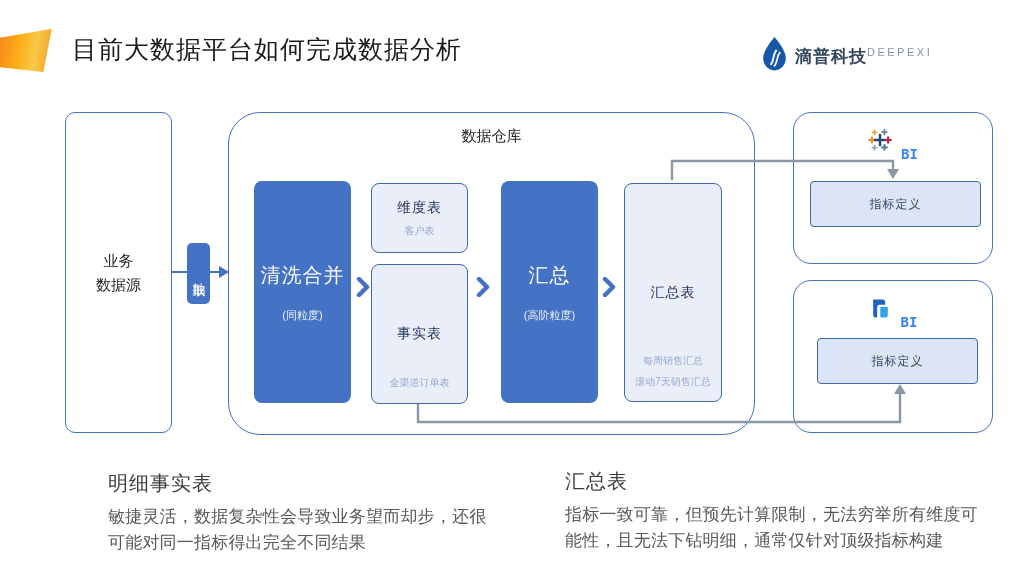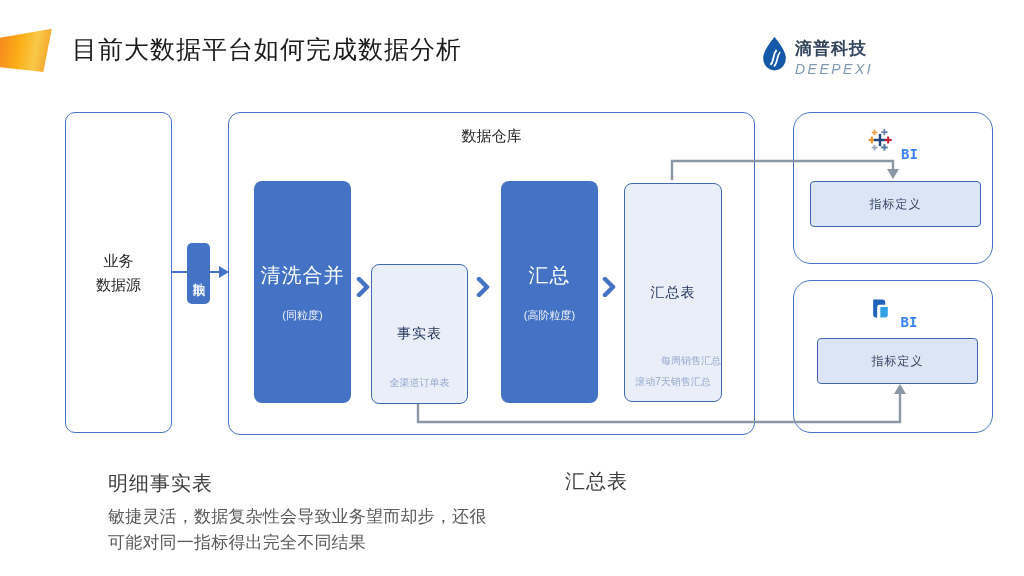--- a/index.html
+++ b/index.html
@@ -7,34 +7,34 @@
   body { font-family:"Liberation Sans","DejaVu Sans",sans-serif; }
   .slide { position:relative; width:1024px; height:576px; background:#fff; overflow:hidden; }
 
   
   .logo-mark { position:absolute; left:-2px; top:27px; width:56px; height:46px;
     background:linear-gradient(100deg,#F5821F 0%,#FCAF17 40%,#F8C948 65%,#F5921E 100%);
     clip-path:polygon(0% 24%, 96% 4%, 81% 98%, 0% 87%); }
   .page-title { position:absolute; left:72px; top:33px; font-size:25px; font-weight:normal; color:#1b1b1b; letter-spacing:1px; }
 
   .deepexi { position:absolute; left:761px; top:36px; display:flex; align-items:center; gap:7px; }
-  .deepexi-text { display:flex; flex-direction:column; }
+  .deepexi-text { display:flex; flex-direction:row; }
   .deepexi-name { font-size:17px; color:#32455c; font-weight:bold; letter-spacing:1px; }
-  .deepexi-sub { font-size:14px; color:#7e97b1; letter-spacing:2.5px; margin-top:1px;font-style:italic; }
+  .deepexi-sub { font-size:11px; color:#7e97b1; letter-spacing:2.5px; margin-top:1px; }
   .datafun { position:absolute; left:878px; top:42px; display:flex; align-items:center; }
   .datafun-text { font-size:22px; font-weight:bold; letter-spacing:.5px; }
   .df-1 { color:#F6A01C; }
   .df-2 { color:#E85412; }
 
   
   .frame { position:absolute; border:1.5px solid #4472C4; background:transparent; }
   .source-box { left:65px; top:112px; width:107px; height:321px; border-radius:10px;
     display:flex; align-items:center; justify-content:center; text-align:center;
     font-size:15px; color:#262626; line-height:1.6; }
-  .warehouse { left:228px; top:112px; width:527px; height:323px; border-radius:12px; }
+  .warehouse { left:228px; top:112px; width:527px; height:323px; border-radius:32px; }
   .warehouse-title { position:absolute; left:0; right:0; top:14px; text-align:center; font-size:15px; color:#262626; }
   .bi-frame { width:200px; border-radius:18px; }
   .bi-top { left:793px; top:112px; height:152px; }
   .bi-bottom { left:793px; top:280px; height:153px; }
   .bi-header { position:absolute; left:0; right:0; top:9px; display:flex; align-items:center; justify-content:center; gap:9px; }
   .bi-label { font-family:"DejaVu Sans Mono","Liberation Mono",monospace; font-size:14px; font-weight:bold; color:#3b82f6;margin-top:24px; }
 
   .extract-badge { position:absolute; left:187px; top:243px; width:23px; height:61px;
     background:#4472C4; border-radius:5px; color:#fff; font-size:13px;
     display:flex; align-items:center; justify-content:center;
@@ -47,21 +47,21 @@
   .solid .s { font-size:11px; margin-top:19px; color:rgba(255,255,255,.92); }
   .light { background:#E9EEF8; border:1.5px solid #4169B0; }
   .light .t { font-size:14px; color:#22335e; letter-spacing:1px; }
   .light .s { font-size:10px; color:#96A9CE; }
   .clean-merge { left:25px; top:68px; width:97px; height:222px; }
   .dim-table { left:142px; top:70px; width:97px; height:70px; gap:7px; }
   .fact-table { left:142px; top:151px; width:97px; height:140px; }
   .fact-table .s { position:absolute; left:0; right:0; bottom:13px; }
   .agg-box { left:272px; top:68px; width:97px; height:222px; }
   .summary-table { left:395px; top:70px; width:98px; height:219px; }
-  .summary-table .s1 { position:absolute; left:0; right:0; bottom:33px; font-size:10px; color:#96A9CE;text-align:right; }
+  .summary-table .s1 { position:absolute; left:0; right:0; bottom:33px; font-size:10px; color:#96A9CE; }
   .summary-table .s2 { position:absolute; left:0; right:0; bottom:12px; font-size:10px; color:#96A9CE; }
   .chevron { position:absolute; width:16px; height:20px; }
   .chev-1 { left:126px; top:164px; } .chev-2 { left:246px; top:164px; } .chev-3 { left:372px; top:164px; }
 
   .metric-box { position:absolute; background:#DCE5F5; border:1px solid #4068AE; border-radius:4px;
     display:flex; align-items:center; justify-content:center; font-size:12px; color:#3C4A68; letter-spacing:1px; }
   .metric-top { left:16px; top:68px; width:171px; height:46px; }
   .metric-bottom { left:23px; top:57px; width:161px; height:46px; }
 
   
@@ -107,20 +107,24 @@
   <div class="extract-badge">抽取</div>
 
   <div class="frame warehouse">
     <div class="warehouse-title">数据仓库</div>
 
     <div class="wbox solid clean-merge">
       <div class="t">清洗合并</div>
       <div class="s">(同粒度)</div>
     </div>
 
+    <div class="wbox light dim-table">
+      <div class="t">维度表</div>
+      <div class="s">客户表</div>
+    </div>
 
     <div class="wbox light fact-table">
       <div class="t">事实表</div>
       <div class="s">全渠道订单表</div>
     </div>
 
     <div class="wbox solid agg-box">
       <div class="t">汇总</div>
       <div class="s">(高阶粒度)</div>
     </div>
@@ -211,15 +215,16 @@
     <polyline points="418,404 418,422 900,422 900,393" fill="none" stroke="#8B97A5" stroke-width="2.4"></polyline>
     <polygon points="894,394 906,394 900,384" fill="#8B97A5"></polygon>
   </svg>
 
   <div class="note note-left">
     <div class="note-heading">明细事实表</div>
     <div class="note-body">敏捷灵活，数据复杂性会导致业务望而却步，还很可能对同一指标得出完全不同结果</div>
   </div>
   <div class="note note-right">
     <div class="note-heading">汇总表</div>
+    <div class="note-body">指标一致可靠，但预先计算限制，无法穷举所有维度可能性，且无法下钻明细，通常仅针对顶级指标构建</div>
   </div>
 
 </div>
 
 </body></html>

